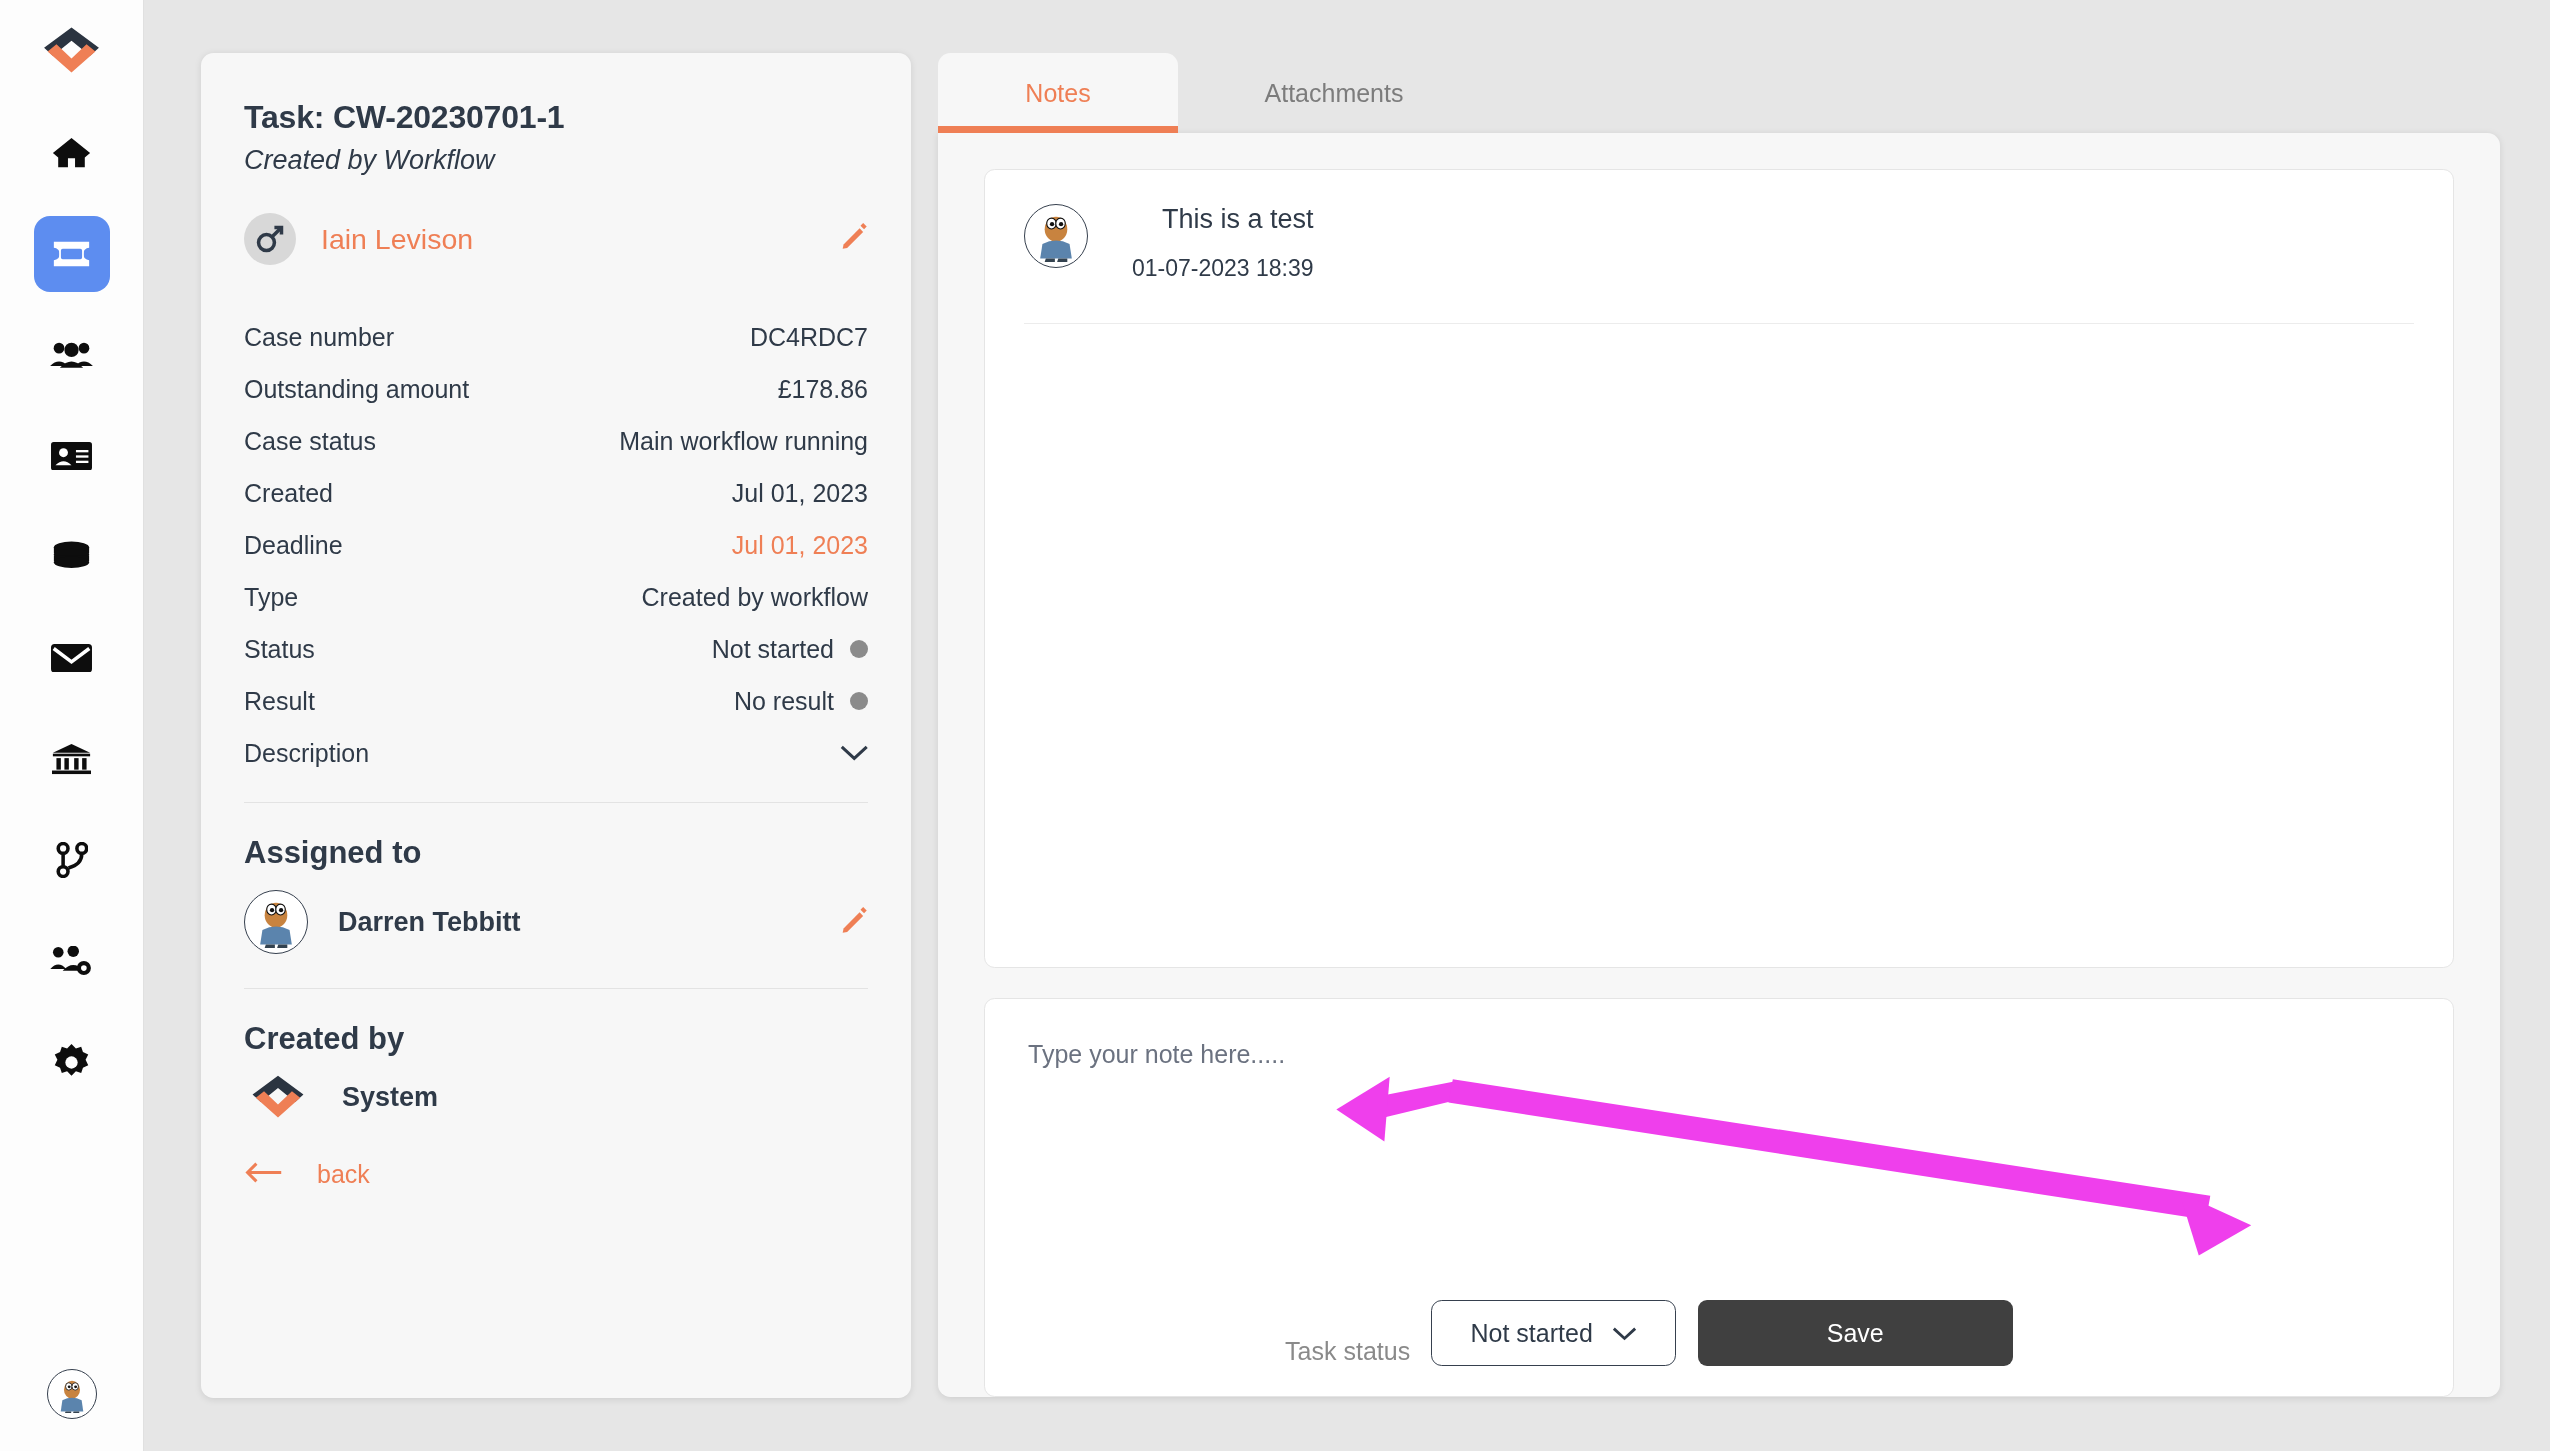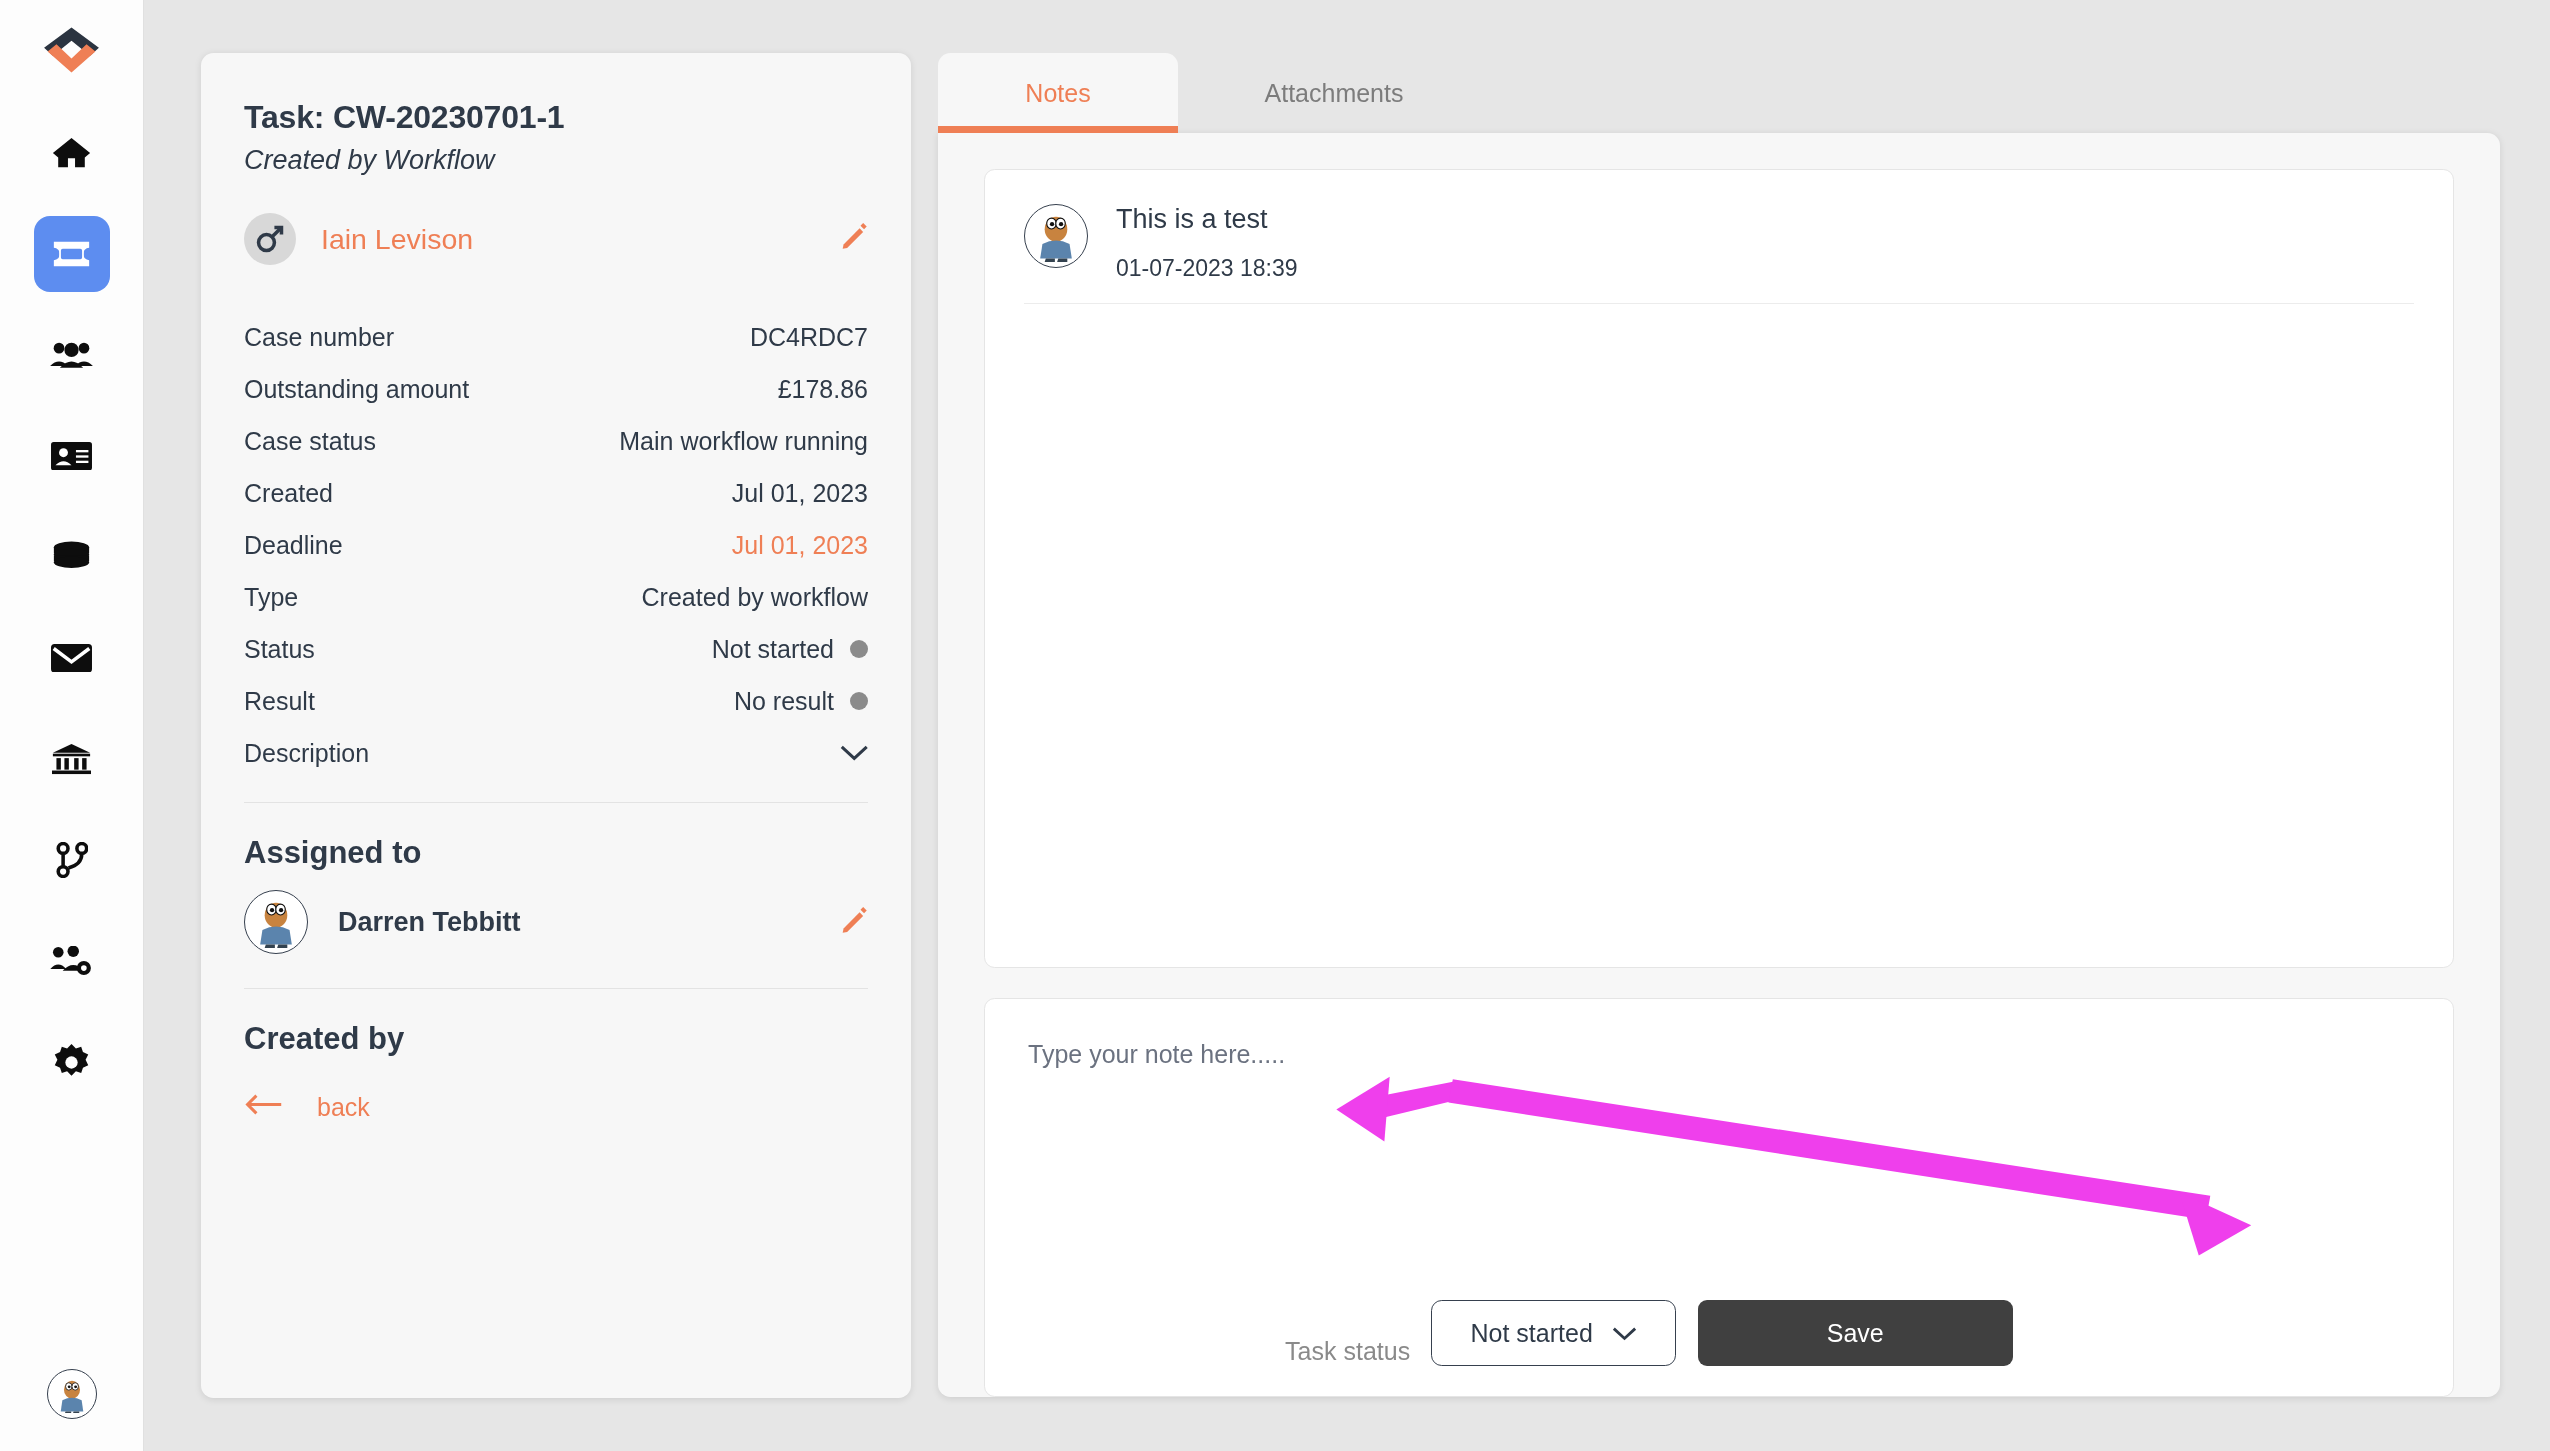--- a/index.html
+++ b/index.html
@@ -111,21 +111,21 @@
   .notes-body {
     background: #f7f7f7; border-radius: 0 12.4px 12.4px 12.4px;
     height: 1264px; padding: 36px 46px 0 46px;
     box-shadow: 0 1.8px 7.1px rgba(0,0,0,.10);
     display: flex; flex-direction: column; gap: 30px;
   }
   .notes-list {
     flex: 0 0 799px; background: #fff; border: 0.9px solid #e5e5e5;
     border-radius: 10.7px; padding: 34px 39px;
   }
-  .note-item { display: flex; gap: 28px; padding-bottom: 21px; border-bottom: 0.9px solid #ececec; }
+  .note-item { display: flex; gap: 44px; padding-bottom: 41px; border-bottom: 0.9px solid #ececec; text-align: right; }
   .note-avatar {
     width: 64px; height: 64px; border-radius: 50%;
     border: 1.8px solid #36404e; background: #fff; overflow: hidden;
     display: flex; align-items: center; justify-content: center; flex: 0 0 64px;
   }
   .note-text { font-size: 27px; color: #2f3a48; }
   .note-time { font-size: 23px; color: #2f3a48; margin-top: 19.6px; }
 
   .note-compose {
     flex: 1 1 auto; background: #fff; border: 0.9px solid #e5e5e5;
@@ -388,20 +388,29 @@
           <svg width="28.5" height="28.5" viewBox="0 0 32 32">
             <path d="M4 24 L22 6 l4 4 L8 28 L3 29 Z" fill="#ef7f55"></path>
             <path d="M23 3 l4 4 l3 -3 l-4 -4 z" fill="#ef7f55"></path>
           </svg>
         </span>
       </div>
 
       <div class="divider" style="margin-top:34px;"></div>
 
       <div class="section-head">Created by</div>
+      <div class="creator-row">
+        <span class="creator-logo">
+          <svg viewBox="0 0 78 62" width="64" height="52">
+            <path d="M39 5 L70 28 L60 37 L39 20 L18 37 L8 28 Z" fill="#2b3440"></path>
+            <path d="M12 32 L22 24 L39 40 L56 24 L66 32 L39 56 Z" fill="#ef7f55"></path>
+          </svg>
+        </span>
+        <span class="creator-name">System</span>
+      </div>
 
       <div class="back-row">
         <span class="back-arrow">
           <svg width="39" height="27" viewBox="0 0 44 30">
               <path d="M42 15 H4" stroke="#ef7f55" stroke-width="3.4"></path>
               <path d="M14 5 L4 15 L14 25" stroke="#ef7f55" stroke-width="3.4" fill="none"></path>
             </svg>
         </span>
         <span class="back-label">back</span>
       </div>

